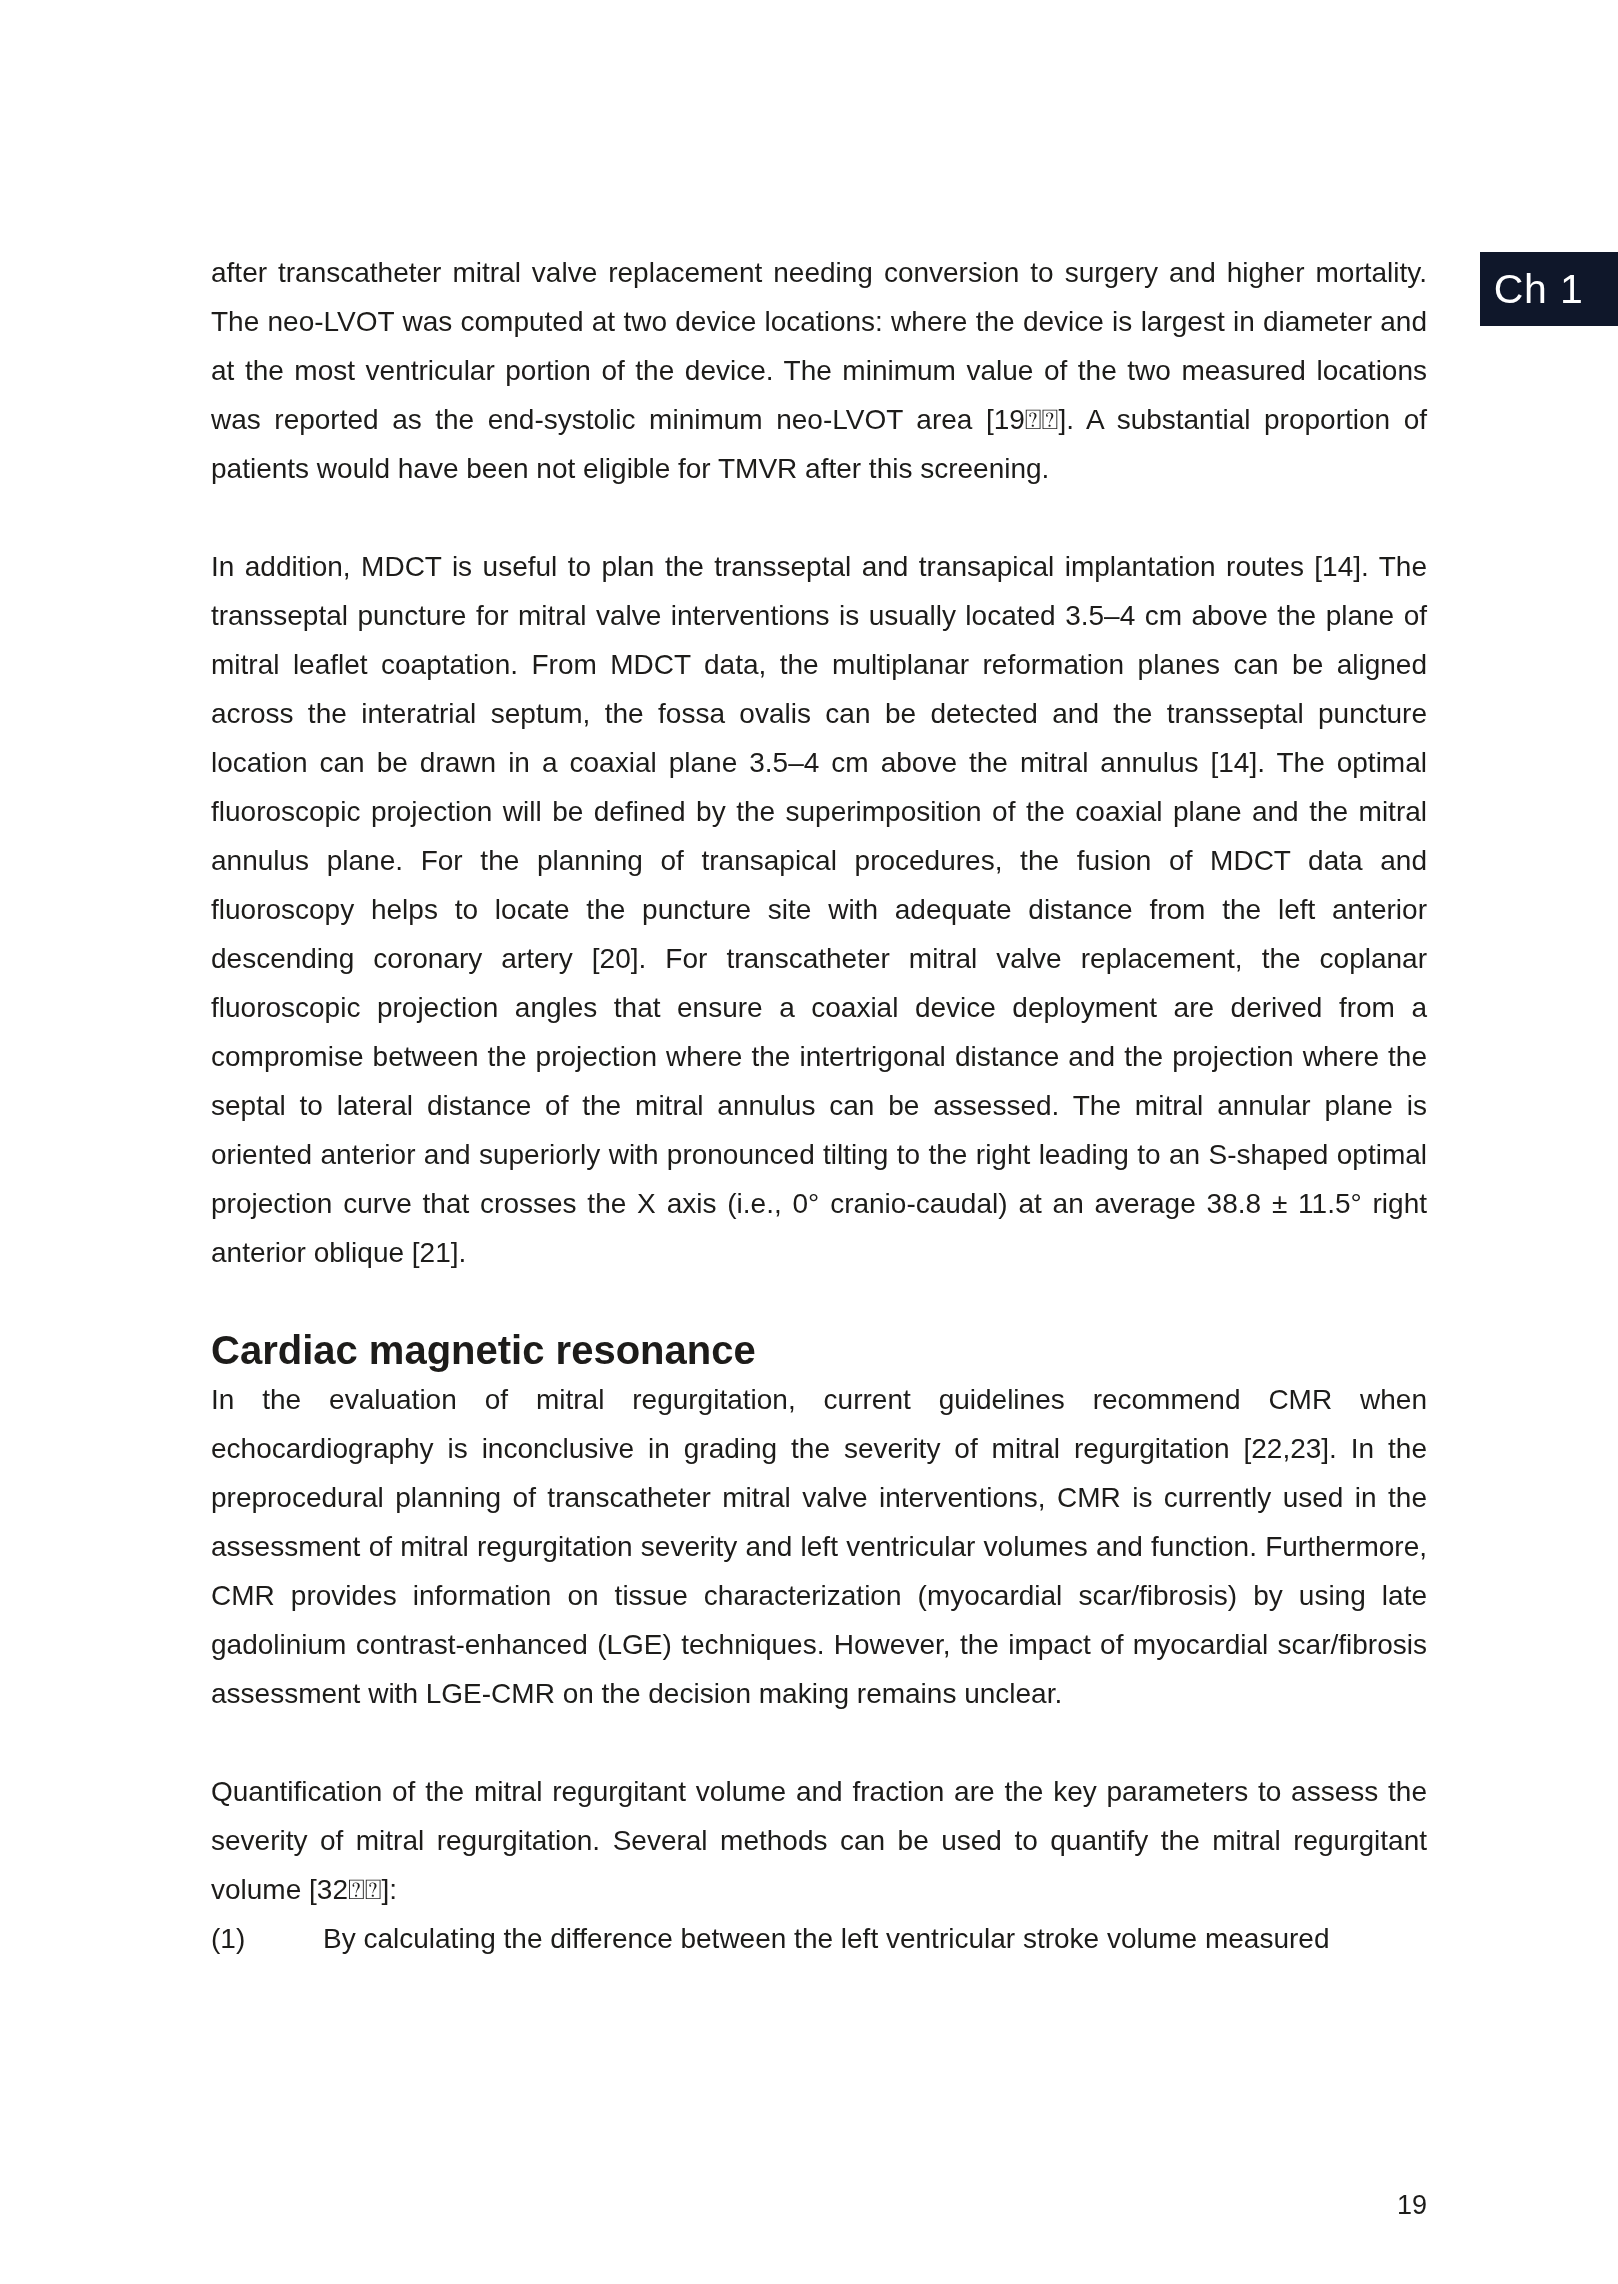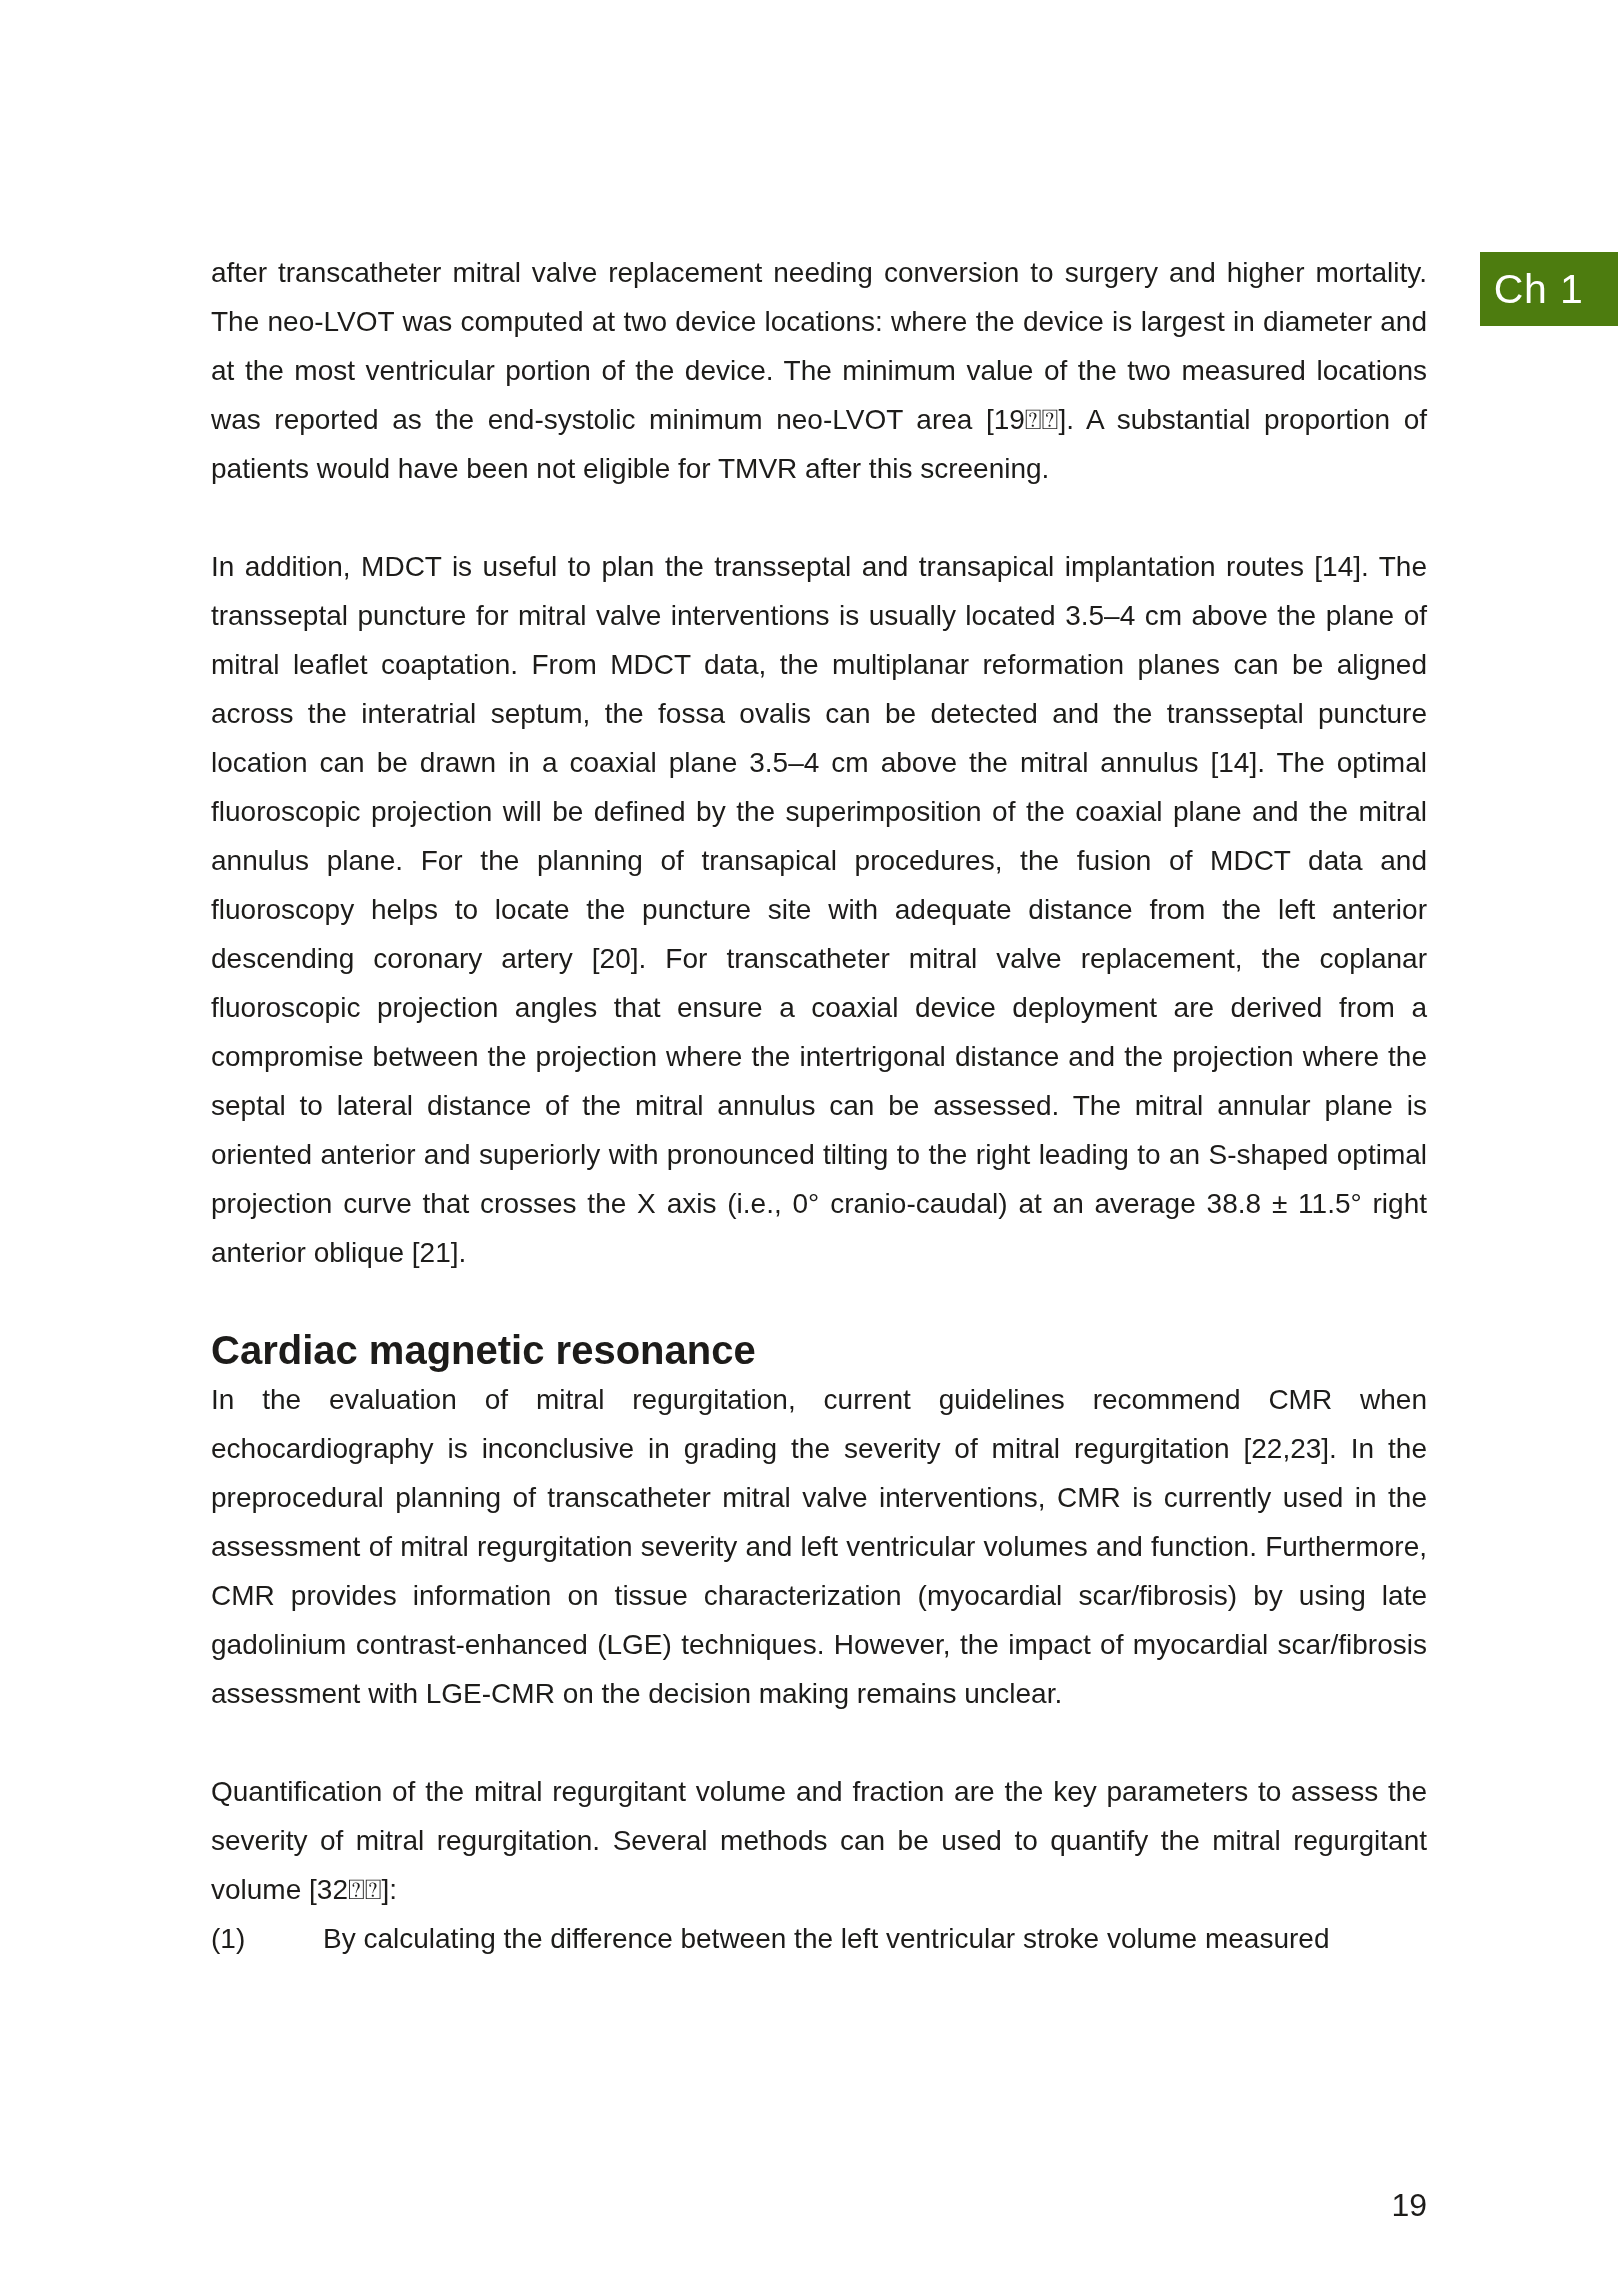--- a/index.html
+++ b/index.html
@@ -15,21 +15,21 @@
     font-family: "Liberation Sans", sans-serif;
     color: #1d1c1a;
     overflow: hidden;
   }
   .chapter-tab {
     position: absolute;
     top: 252px;
     right: 0;
     width: 138px;
     height: 74px;
-    background: #4d7c0f;
+    background: #0f172a;
     color: #ffffff;
     display: flex;
     align-items: center;
     padding-left: 13.7px;
     box-sizing: border-box;
     font-size: 41px;
     letter-spacing: 0.8px;
   }
   .content {
     position: absolute;
@@ -63,21 +63,21 @@
     flex: 0 0 72px;
   }
   .list-text {
     flex: 1;
     margin-left: 40px;
   }
   .page-number {
     position: absolute;
     top: 2190px;
     right: 191px;
-    font-size: 32px;
+    font-size: 27px;
     line-height: 30px;
     color: #1d1c1a;
   }
 </style>
 </head>
 <body>
 
 <div class="page">
 
   <div class="chapter-tab">Ch 1</div>

